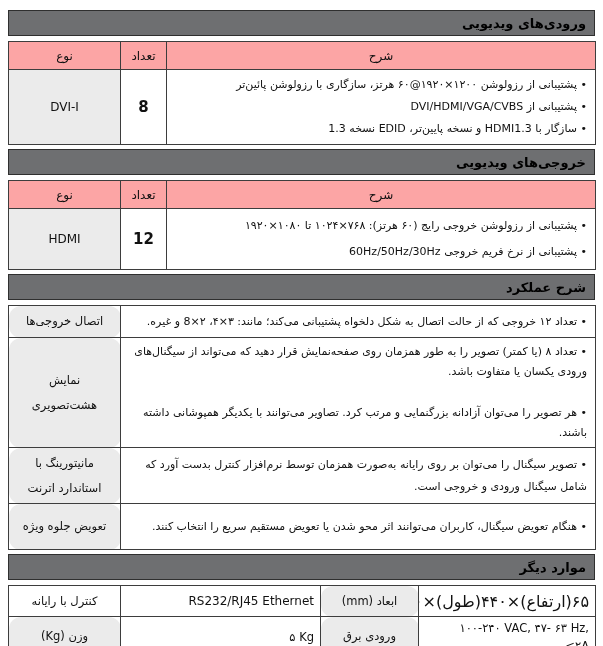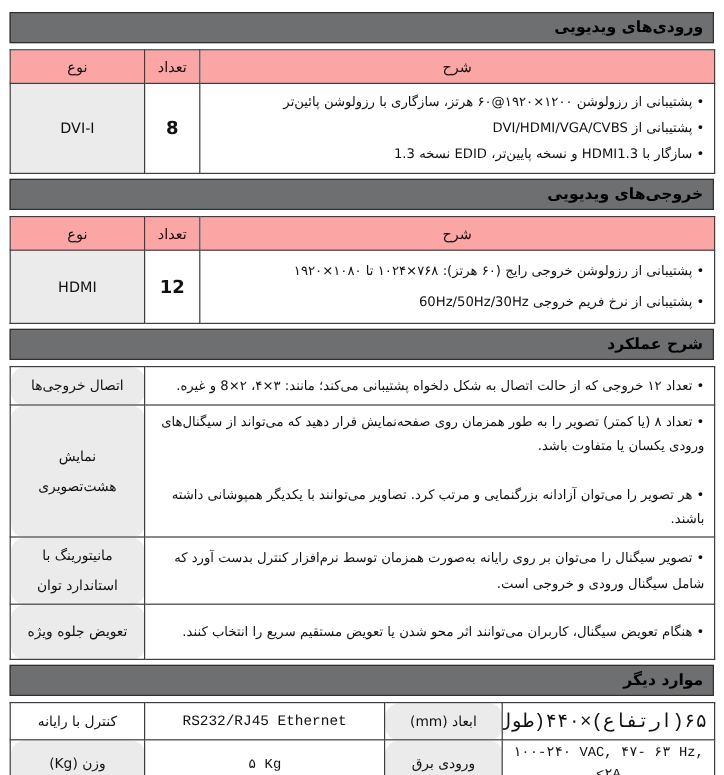--- a/index.html
+++ b/index.html
@@ -20,21 +20,21 @@
   .desc{direction:rtl;text-align:right;font-size:11px;padding:4px 8px;}
   .bl{direction:rtl;text-align:right;}
   .bl::before{content:"\2022\00a0";}
   .s1 .bl{line-height:22px;}
   .s2 .bl{line-height:26px;}
   .s3a .bl{line-height:20px;}
   .s3b .bl{line-height:20px;margin-bottom:21px;}
   .s3b .bl:last-child{margin-bottom:0;}
   .s3c .bl{line-height:22px;}
   .s3d .bl{line-height:20px;}
-  .val{text-align:center;font-size:11.5px;direction:ltr;font-family:Liberation Mono, monospace;}
+  .val{text-align:right;font-size:11.5px;direction:ltr;}
   .val.rtl{direction:rtl;}
   .val.dim{font-size:16px;}
   .val.big{font-size:12px;}
   .val .ln{line-height:18px;}
 </style>
 </head>
 <body>
 
 <div id="page">
 
@@ -101,21 +101,21 @@
       </td>
     </tr>
     <tr style="height:64px">
       <td class="lab">نمایش هشت‌تصویری</td>
       <td class="desc s3b">
         <div class="bl">تعداد ۸ (یا کمتر) تصویر را به طور همزمان روی صفحه‌نمایش قرار دهید که می‌تواند از سیگنال‌های ورودی یکسان یا متفاوت باشد.</div>
         <div class="bl">هر تصویر را می‌توان آزادانه بزرگنمایی و مرتب کرد. تصاویر می‌توانند با یکدیگر همپوشانی داشته باشند.</div>
       </td>
     </tr>
     <tr style="height:56px">
-      <td class="lab">مانیتورینگ با استاندارد توان</td>
+      <td class="lab">مانیتورینگ با استاندارد اترنت</td>
       <td class="desc s3c">
         <div class="bl">تصویر سیگنال را می‌توان بر روی رایانه به‌صورت همزمان توسط نرم‌افزار کنترل بدست آورد که شامل سیگنال ورودی و خروجی است.</div>
       </td>
     </tr>
     <tr style="height:46px">
       <td class="lab">تعویض جلوه ویژه</td>
       <td class="desc s3d">
         <div class="bl">هنگام تعویض سیگنال، کاربران می‌توانند اثر محو شدن یا تعویض مستقیم سریع را انتخاب کنند.</div>
       </td>
     </tr>

